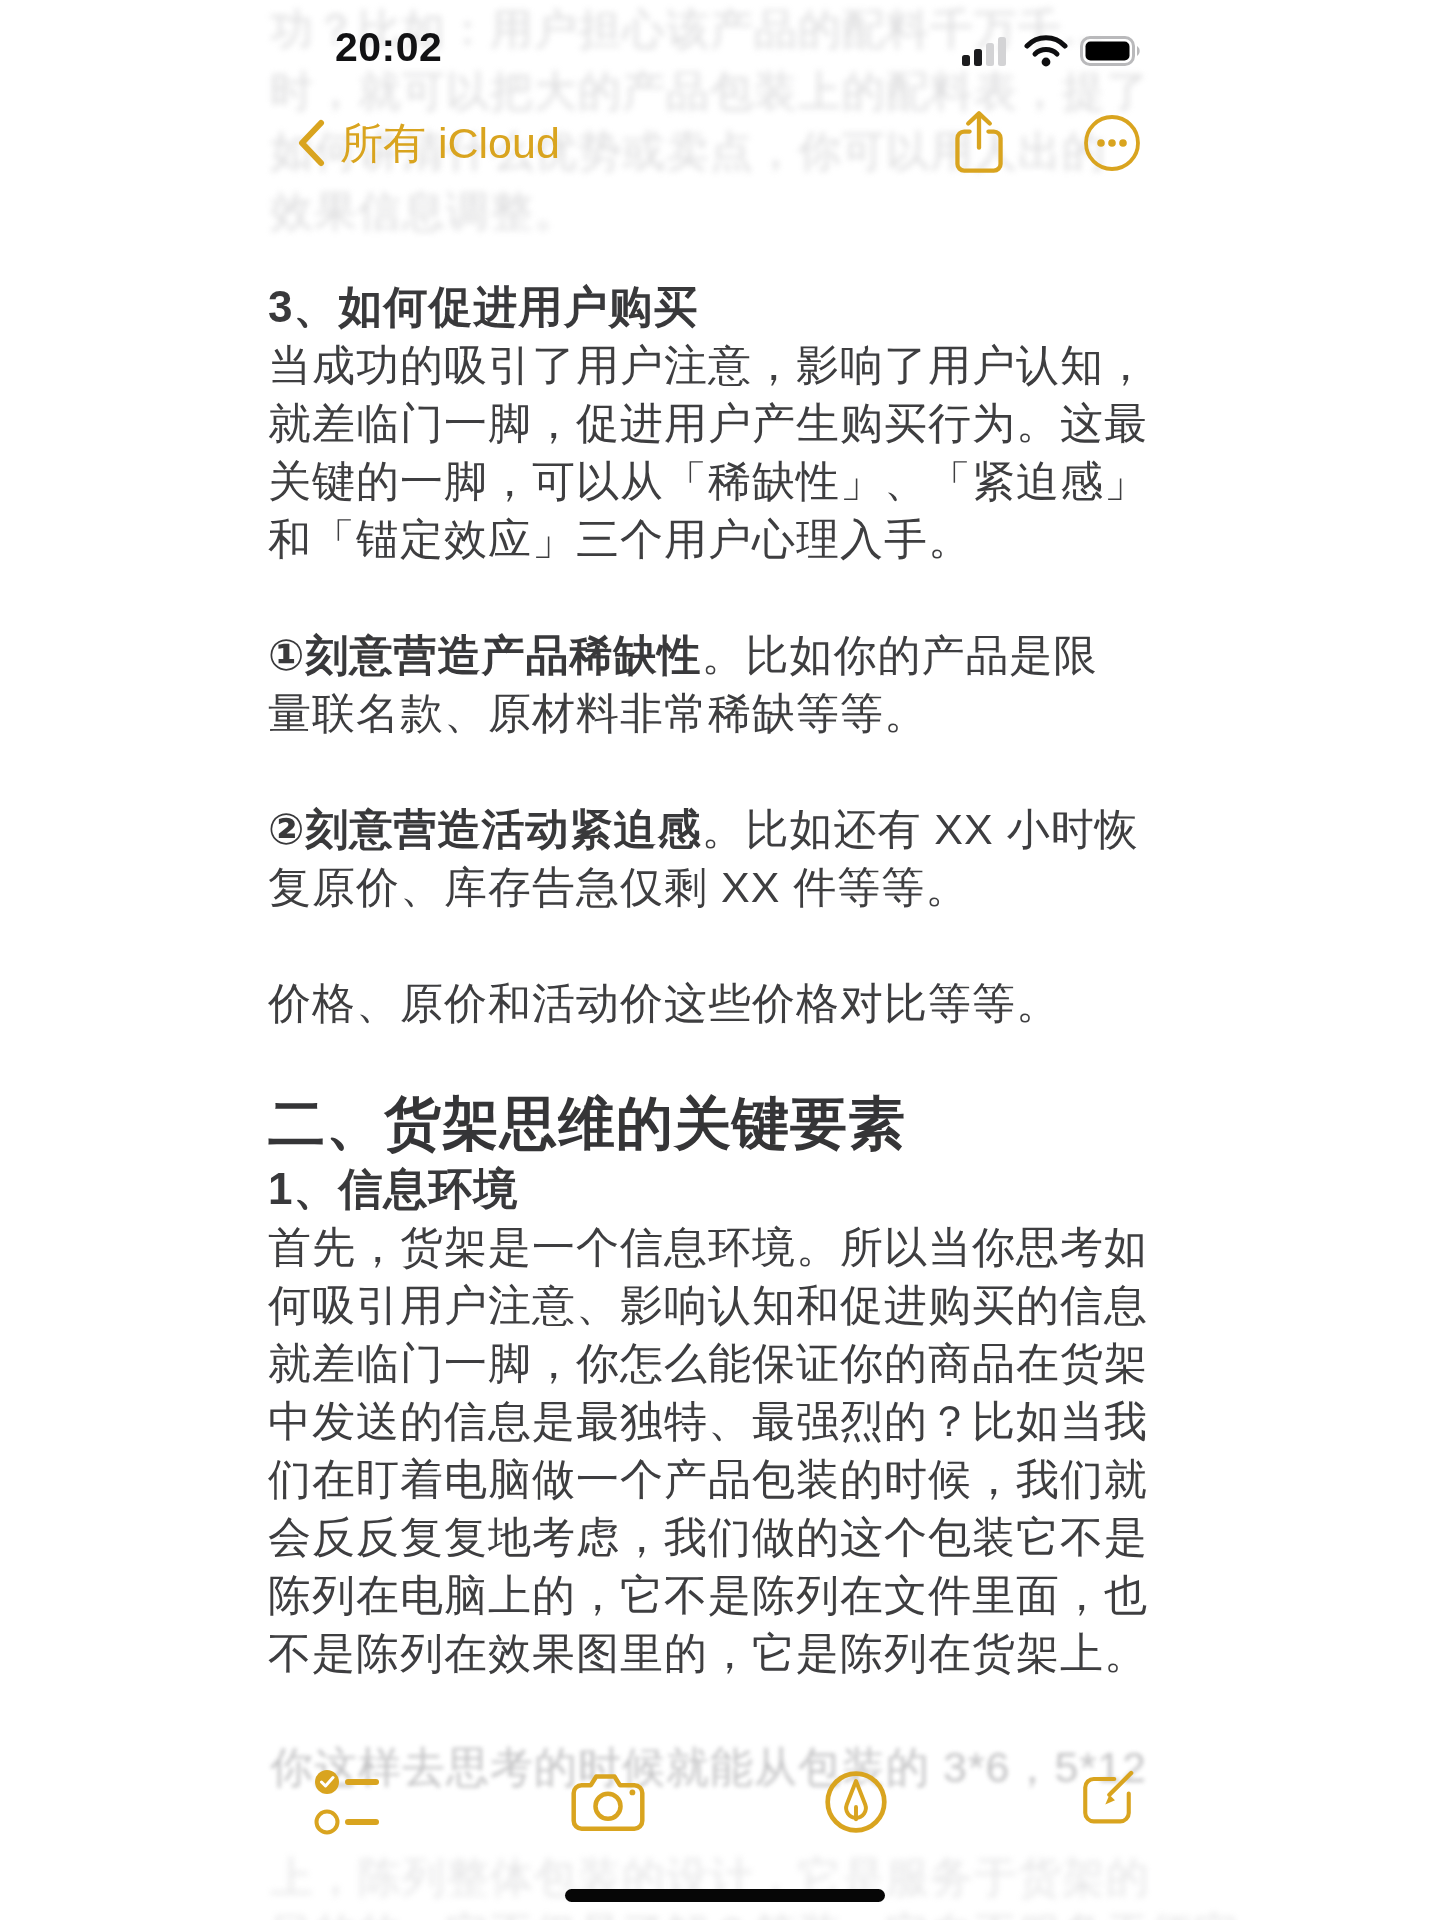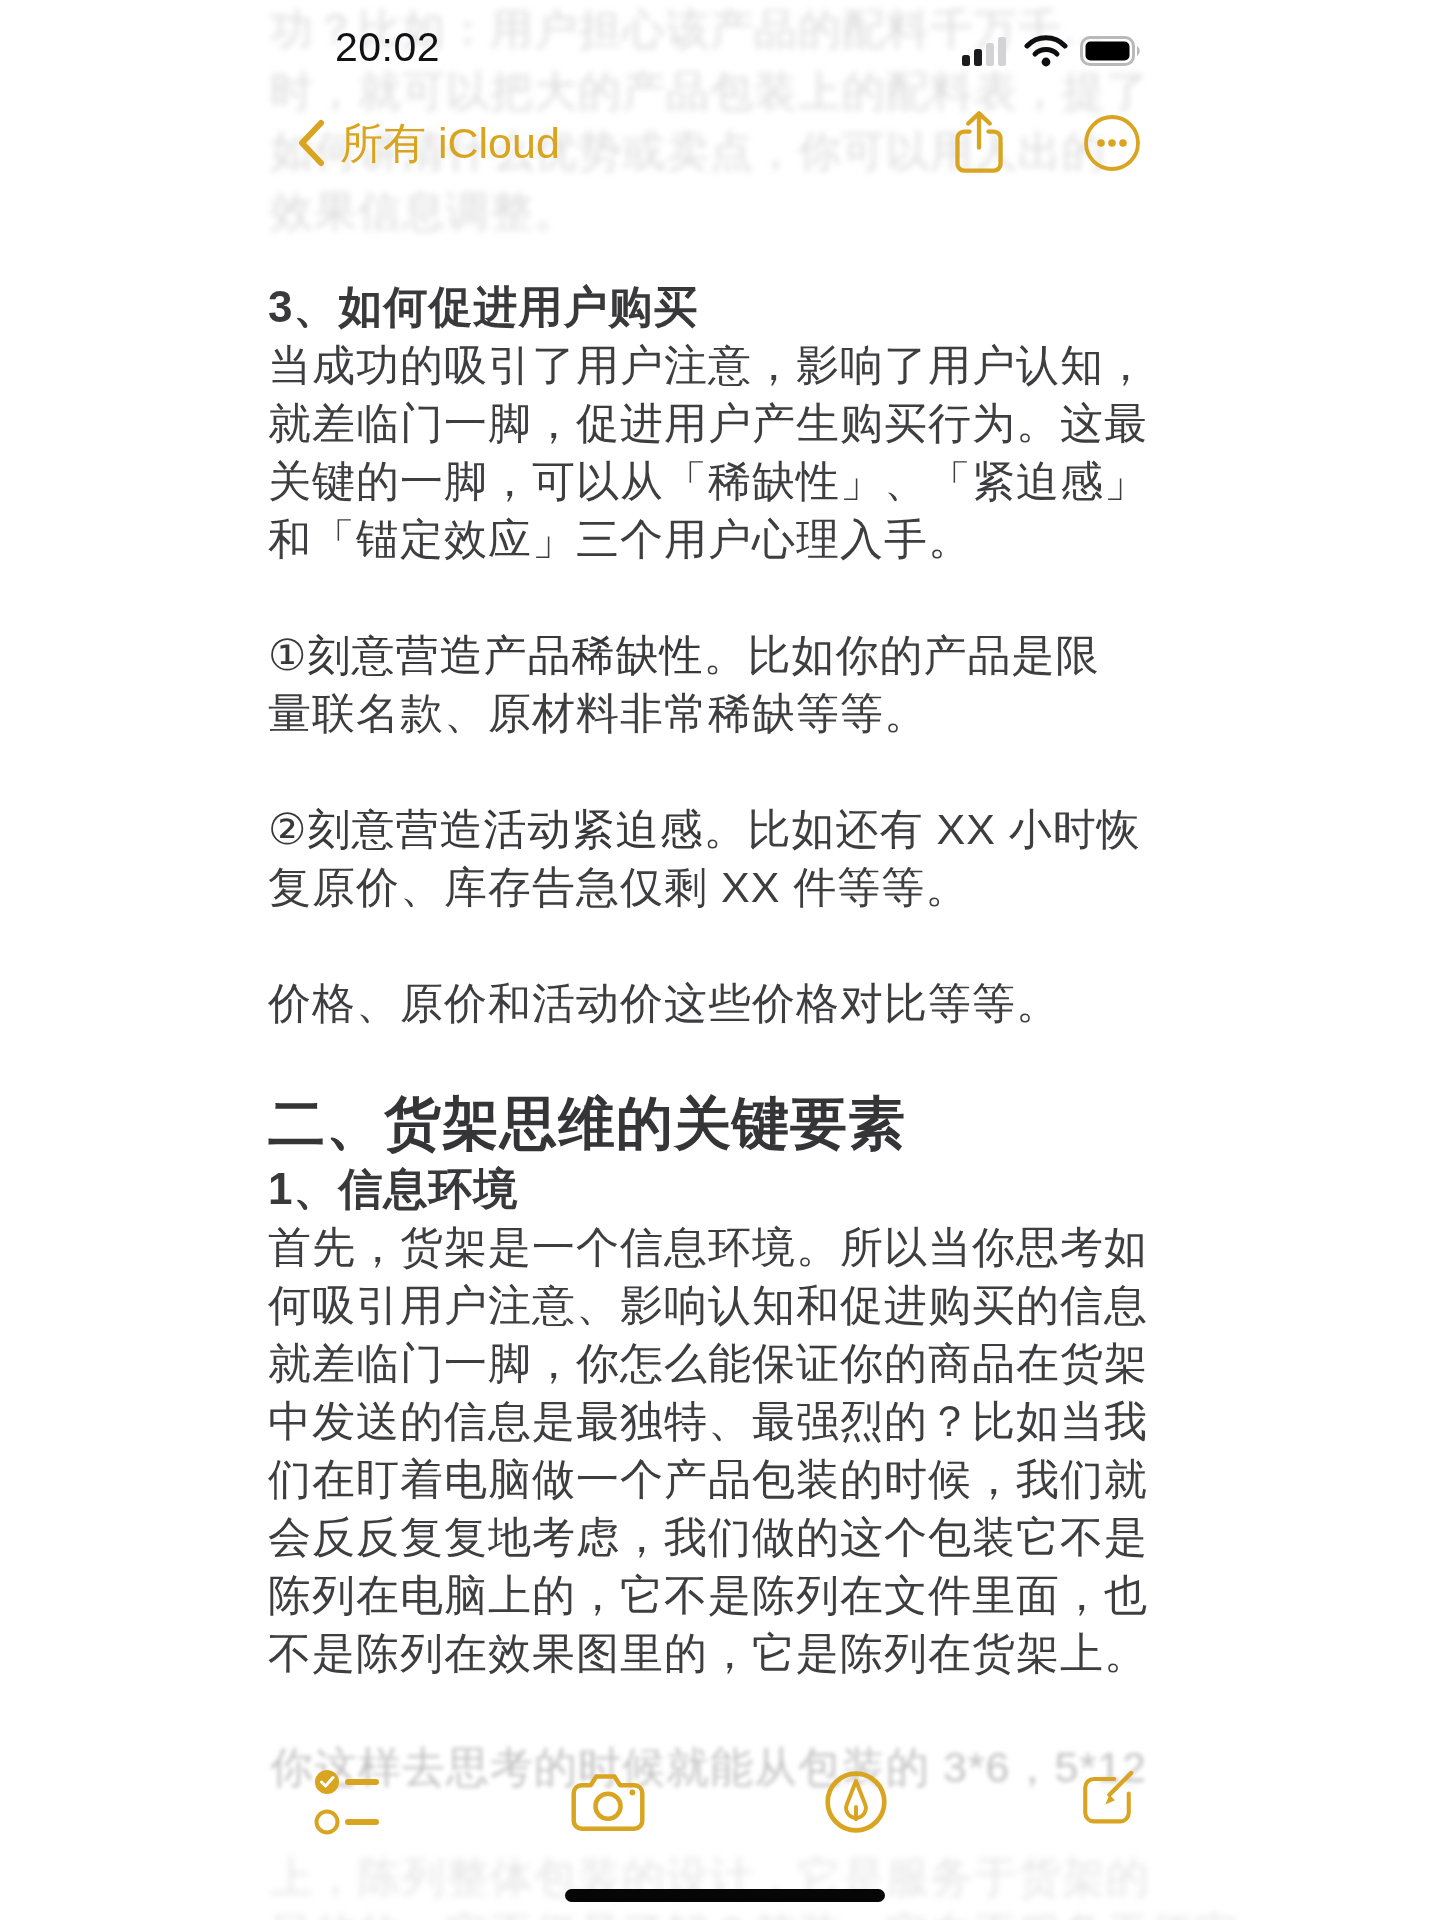--- a/index.html
+++ b/index.html
@@ -8,31 +8,31 @@
     font-family:"Liberation Sans","DejaVu Sans",sans-serif;color:#3e3e40;
   }
   
   .faded-line{
     position:absolute;left:270px;width:900px;font-size:43px;line-height:50px;
     color:#c6c6c8;filter:blur(3px);opacity:.62;white-space:nowrap;letter-spacing:1px;
   }
   .faded-line.dim{opacity:.45;}
   .faded-line.semi{color:#b4b4b6;filter:blur(2px);opacity:.8;}
   
-  .time{position:absolute;left:335px;top:24px;font-size:41px;font-weight:400;color:#121214;letter-spacing:.5px;}
+  .time{position:absolute;left:335px;top:24px;font-size:41px;font-weight:700;color:#121214;letter-spacing:.5px;}
   .status-icons{position:absolute;left:962px;top:34px;width:172px;height:34px;display:flex;align-items:center;gap:12px;}
   
   .navbar{position:absolute;left:0;top:104px;width:1440px;height:92px;}
   .back{position:absolute;left:296px;top:6px;display:flex;align-items:center;gap:14px;cursor:default;}
   .back-label{font-size:43px;color:#d9a41f;line-height:66px;}
   .nav-right{position:absolute;right:298px;top:6px;display:flex;align-items:center;gap:76px;}
   
   .note-body{position:absolute;left:268px;top:278px;width:880px;}
   .note-body .line{font-size:43px;line-height:58px;letter-spacing:1px;white-space:nowrap;color:#3e3e40;}
-  .note-body .line .b{font-weight:400;color:#39393b;}
+  .note-body .line .b{font-weight:700;color:#39393b;}
   .note-body .h2{font-size:44px;line-height:58px;font-weight:700;letter-spacing:1px;color:#39393b;white-space:nowrap;}
   .note-body .h1{font-size:57px;line-height:74px;font-weight:700;letter-spacing:1px;color:#353537;white-space:nowrap;margin-top:-4px;}
   .note-body .gap{height:58px;}
   
   .toolbar{position:absolute;left:0;top:1762px;width:1440px;height:90px;}
   .tool{position:absolute;top:0;}
   
   .home-indicator{position:absolute;left:565px;top:1889px;width:320px;height:13px;border-radius:7px;background:#060606;}
   svg{display:block;}
 </style>

